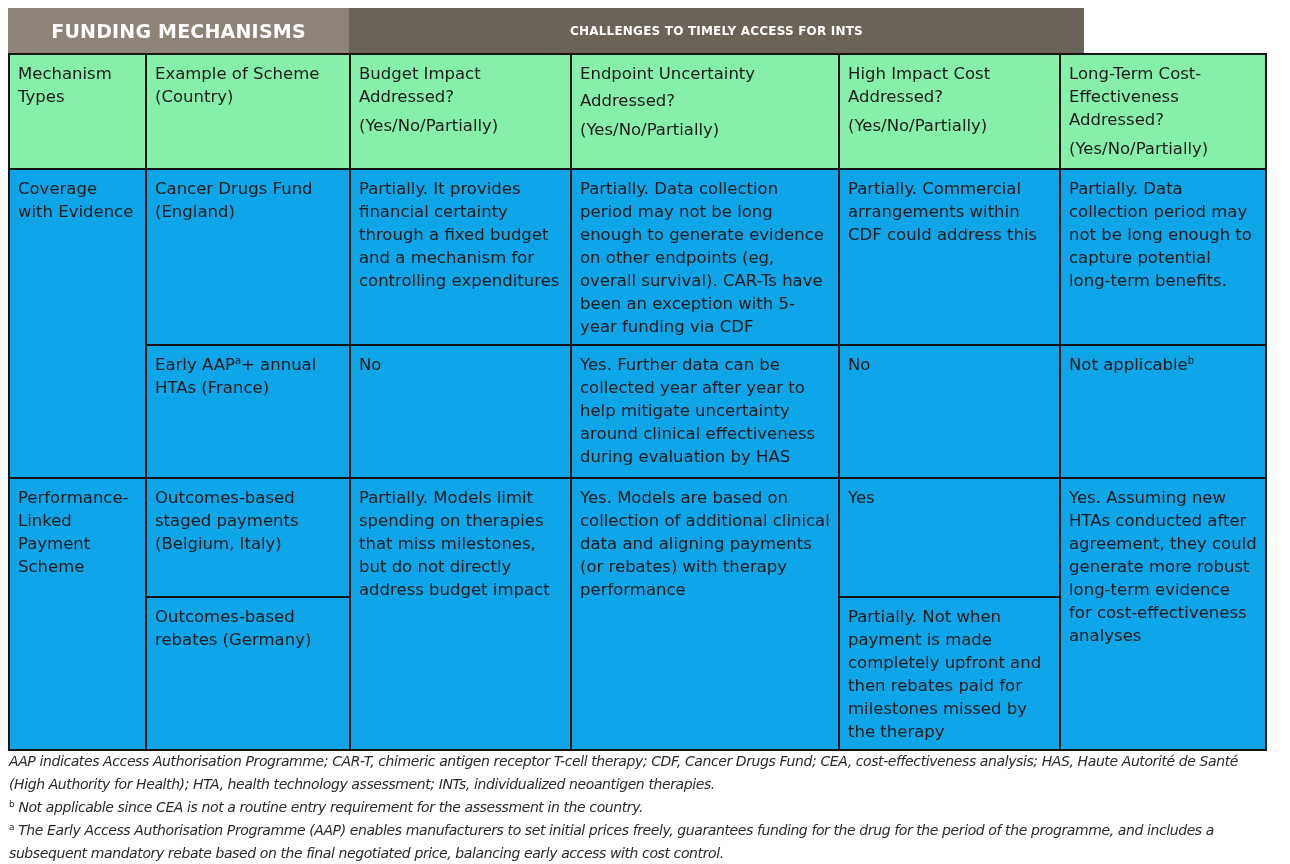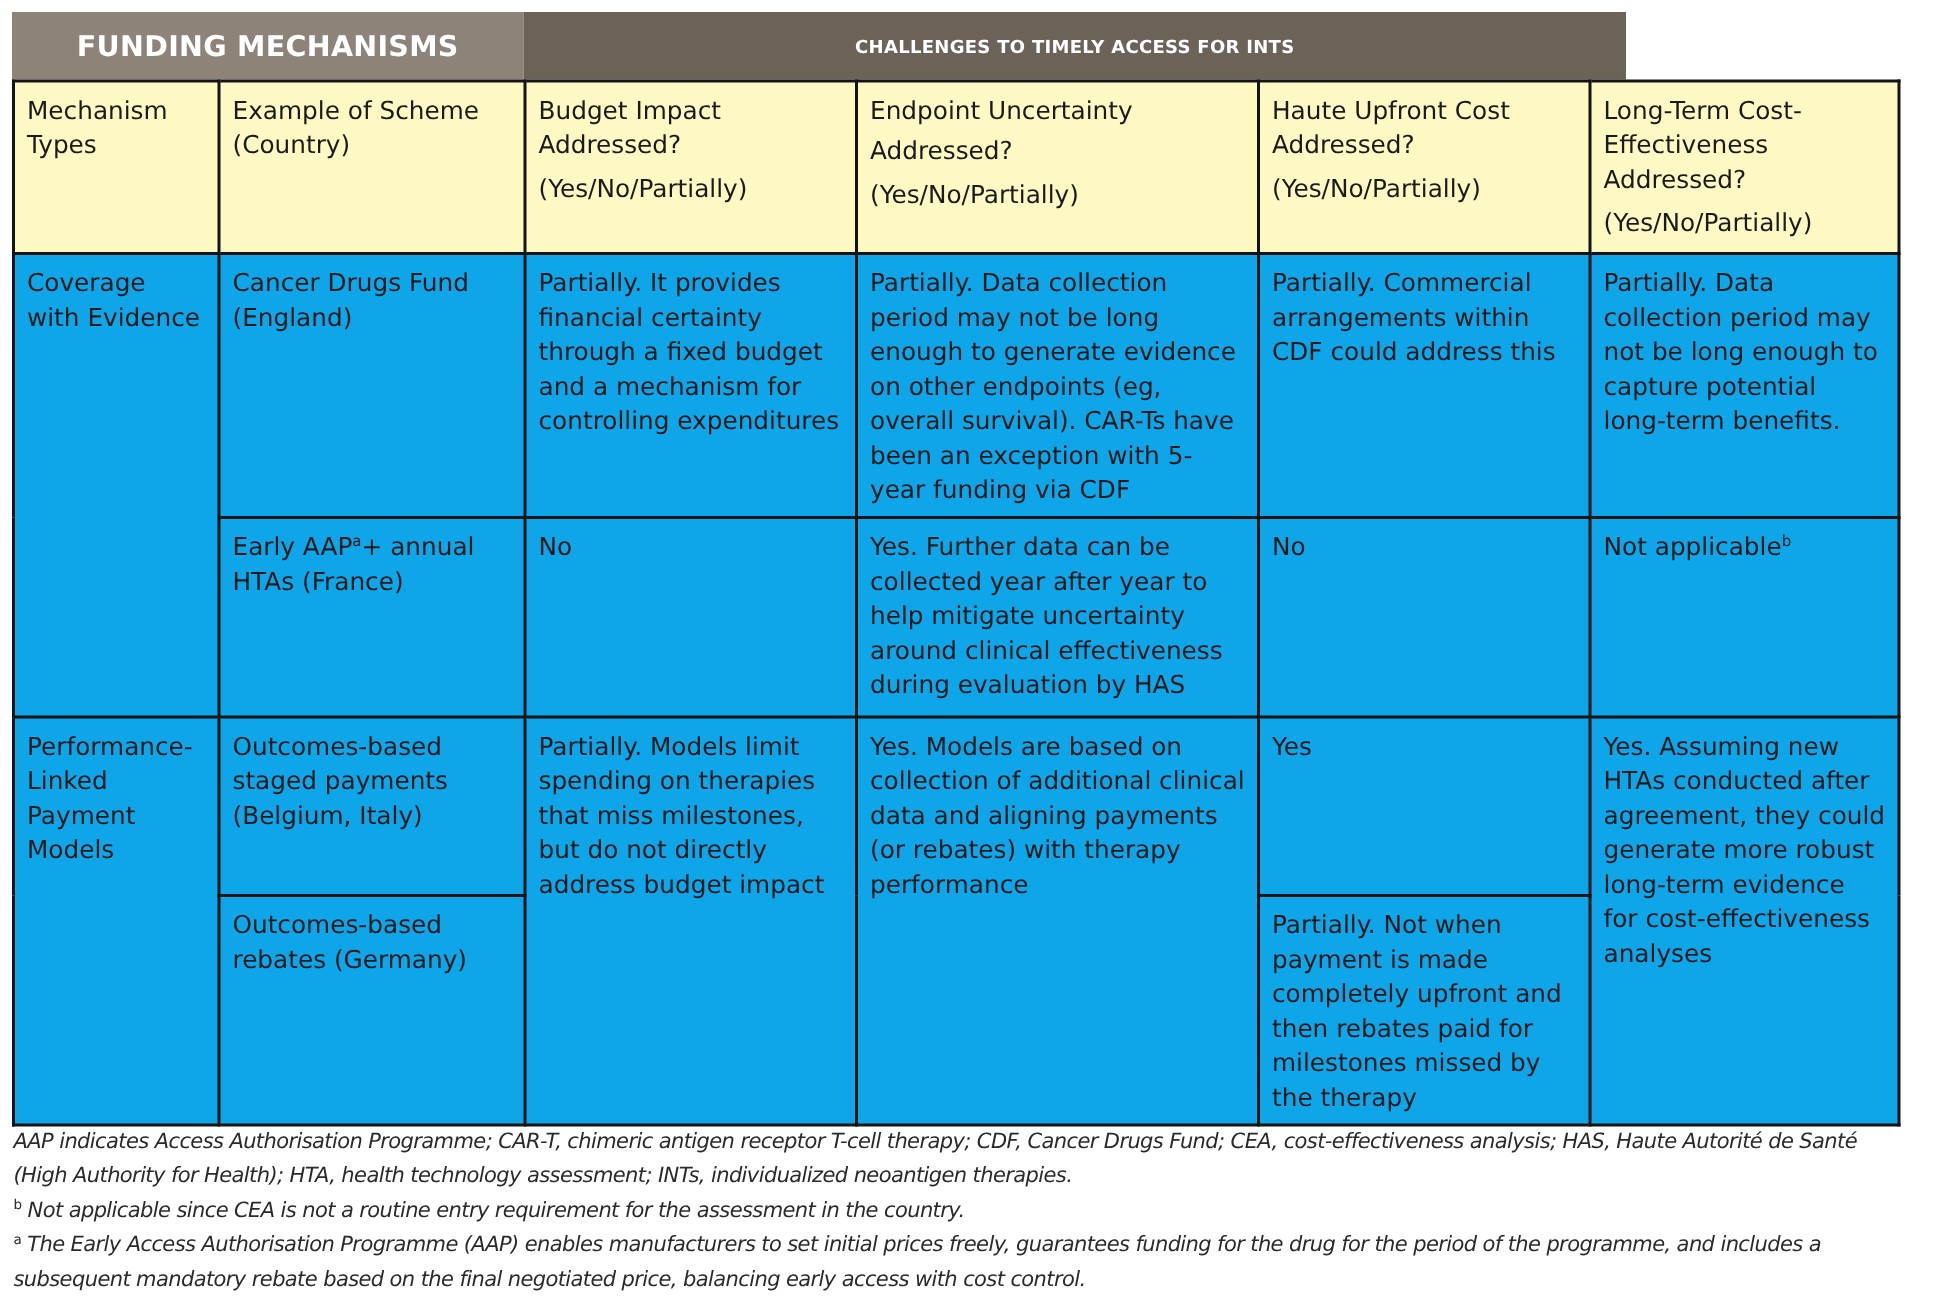--- a/index.html
+++ b/index.html
@@ -10,21 +10,21 @@
   .banner-left { width: 341px; background: #8d8379; color: #ffffff; font-weight: bold;
                  font-size: 19px; display: flex; align-items: center; justify-content: center; letter-spacing: 0.2px; }
   .banner-right { flex: 1; background: #6b6358; color: #ffffff; font-weight: bold;
                   font-size: 12px; display: flex; align-items: center; justify-content: center; letter-spacing: 0.2px; }
 
   table.grid { position: absolute; top: 53px; left: 8px; width: 1257px;
                border-collapse: collapse; table-layout: fixed; }
   table.grid td, table.grid th { border: 2.5px solid #141414; vertical-align: top;
                padding: 7px 8px 6px 8px; font-size: 16.5px; line-height: 23px; text-align: left;
                font-weight: normal; }
-  table.grid thead th { background: #fef9c3; height: 100px; }
+  table.grid thead th { background: #86efac; height: 100px; }
   table.grid tbody td { background: #0ea5e9; }
   .col1 { width: 137px; } .col2 { width: 204px; } .col3 { width: 221px; }
   .col4 { width: 268px; } .col5 { width: 221px; } .col6 { width: 206px; }
   .hdr-sub { display: block; margin-top: 6px; }
   .hdr-line2 { display: block; margin-top: 4px; }
   .mech { font-weight: bold; }
   sup { font-size: 10px; line-height: 0; vertical-align: 6px; }
   .r1 td { height: 158px; }
   .r2 td { height: 118px; }
   .r3 td { height: 104px; }
@@ -64,21 +64,21 @@
         <span style="display:block">Budget Impact</span>
         <span style="display:block">Addressed?</span>
         <span class="hdr-sub">(Yes/No/Partially)</span>
       </th>
       <th>
         <span style="display:block">Endpoint Uncertainty</span>
         <span class="hdr-line2">Addressed?</span>
         <span class="hdr-sub">(Yes/No/Partially)</span>
       </th>
       <th>
-        <span style="display:block">Haute Upfront Cost</span>
+        <span style="display:block">High Impact Cost</span>
         <span style="display:block">Addressed?</span>
         <span class="hdr-sub">(Yes/No/Partially)</span>
       </th>
       <th>
         <span style="display:block">Long-Term Cost-Effectiveness</span>
         <span style="display:block">Addressed?</span>
         <span class="hdr-sub">(Yes/No/Partially)</span>
       </th>
     </tr>
   </thead>
@@ -92,21 +92,21 @@
       <td>Partially. Data collection period may not be long enough to capture potential long-term benefits.</td>
     </tr>
     <tr class="r2">
       <td><span>Early AAP</span><sup>a</sup><span>+ annual HTAs (France)</span></td>
       <td>No</td>
       <td>Yes. Further data can be collected year after year to help mitigate uncertainty around clinical effectiveness during evaluation by HAS</td>
       <td>No</td>
       <td><span>Not applicable</span><sup>b</sup></td>
     </tr>
     <tr class="r3">
-      <td rowspan="2" class="mech">Performance-Linked Payment Models</td>
+      <td rowspan="2" class="mech">Performance-Linked Payment Scheme</td>
       <td>Outcomes-based staged payments (Belgium, Italy)</td>
       <td rowspan="2">Partially. Models limit spending on therapies that miss milestones, but do not directly address budget impact</td>
       <td rowspan="2">Yes. Models are based on collection of additional clinical data and aligning payments (or rebates) with therapy performance</td>
       <td>Yes</td>
       <td rowspan="2">Yes. Assuming new HTAs conducted after agreement, they could generate more robust long-term evidence for cost-effectiveness analyses</td>
     </tr>
     <tr class="r4">
       <td>Outcomes-based rebates (Germany)</td>
       <td>Partially. Not when payment is made completely upfront and then rebates paid for milestones missed by the therapy</td>
     </tr>

